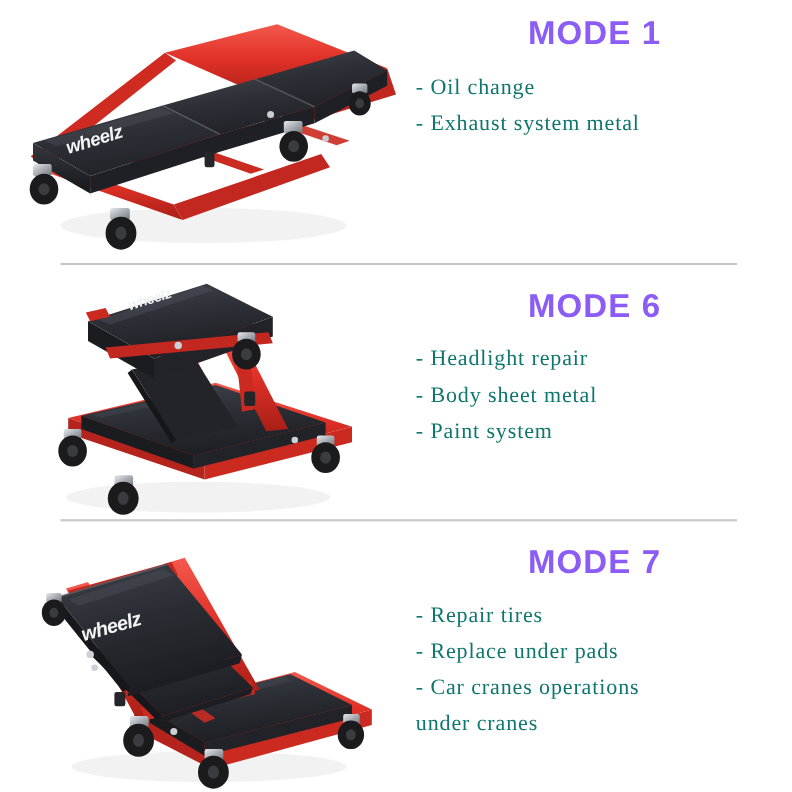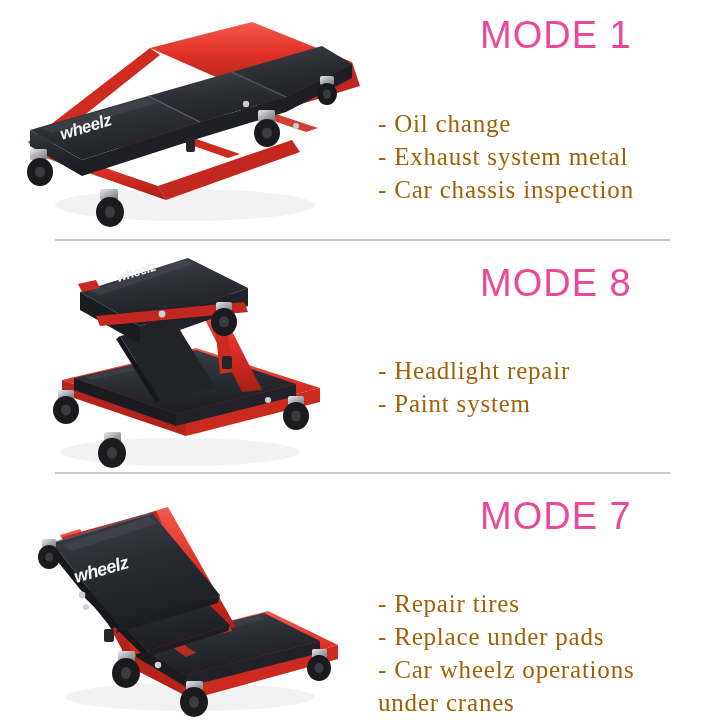--- a/index.html
+++ b/index.html
@@ -20,34 +20,33 @@
   .divider{
     position:absolute;left:55px;width:615px;height:2px;
     background:#c9c9c9;
   }
   .div1{top:239px;}
   .div2{top:472px;}
 
   .mode-title{
     position:absolute;
     font-family:"Liberation Sans",sans-serif;
-    font-weight:normal;
-    font-size:38px;
+    font-weight:bold;
+    font-size:30px;
     letter-spacing:1px;
-    color:#ec4899;
+    color:#8b5cf6;
     white-space:nowrap;
   }
   .bullets{
     position:absolute;
     font-family:"Liberation Serif",serif;
-    font-size:25px;
-    color:#a16207;
+    font-size:20px;
+    color:#0f766e;
     letter-spacing:0.8px;
     line-height:33px;
-    margin-top:44px;
   }
   .bullets div{white-space:nowrap;}
   .bullet-cont{padding-left:0;}
 
   svg{display:block;}
 </style>
 </head>
 <body>
 
 <div class="page">
@@ -140,21 +139,20 @@
         <circle cx="296" cy="126" r="3" fill="#c9ccd1"></circle>
         <rect x="186" y="138" width="9" height="14" rx="2" fill="#242629"></rect>
       </svg>
     </div>
 
     <div class="txt-col">
       <div class="mode-title" style="left:120px;top:14px;">MODE 1</div>
       <div class="bullets" style="left:18px;top:63px;">
         <div>- Oil change</div>
         <div>- Exhaust system metal</div>
-        <div>- Car chassis inspection</div>
       </div>
     </div>
   </div>
 
   <div class="divider div1"></div>
 
   <div class="section sec2">
     <div class="img-col">
       <svg width="360" height="233" viewBox="0 0 360 233">
         <defs>
@@ -228,23 +226,24 @@
           <ellipse cx="296" cy="176" rx="5" ry="5.5" fill="#3a3c40"></ellipse>
         </g>
 
         <circle cx="162" cy="74" r="3.4" fill="#cdd0d5"></circle>
         <circle cx="268" cy="160" r="3" fill="#cdd0d5"></circle>
         <rect x="222" y="116" width="10" height="13" rx="2" fill="#242629"></rect>
       </svg>
     </div>
 
     <div class="txt-col">
-      <div class="mode-title" style="left:120px;top:22px;">MODE 8</div>
+      <div class="mode-title" style="left:120px;top:22px;">MODE 6</div>
       <div class="bullets" style="left:18px;top:70px;">
         <div>- Headlight repair</div>
+        <div>- Body sheet metal</div>
         <div>- Paint system</div>
       </div>
     </div>
   </div>
 
   <div class="divider div2"></div>
 
   <div class="section sec3">
     <div class="img-col">
       <svg width="360" height="247" viewBox="0 0 360 247">
@@ -326,19 +325,19 @@
         <circle cx="158" cy="192" r="3.2" fill="#cdd0d5"></circle>
         <rect x="104" y="156" width="10" height="13" rx="2" fill="#242629"></rect>
       </svg>
     </div>
 
     <div class="txt-col">
       <div class="mode-title" style="left:120px;top:22px;">MODE 7</div>
       <div class="bullets" style="left:18px;top:70px;">
         <div>- Repair tires</div>
         <div>- Replace under pads</div>
-        <div>- Car wheelz operations</div>
+        <div>- Car cranes operations</div>
         <div class="bullet-cont">under cranes</div>
       </div>
     </div>
   </div>
 
 </div>
 
 </body></html>

